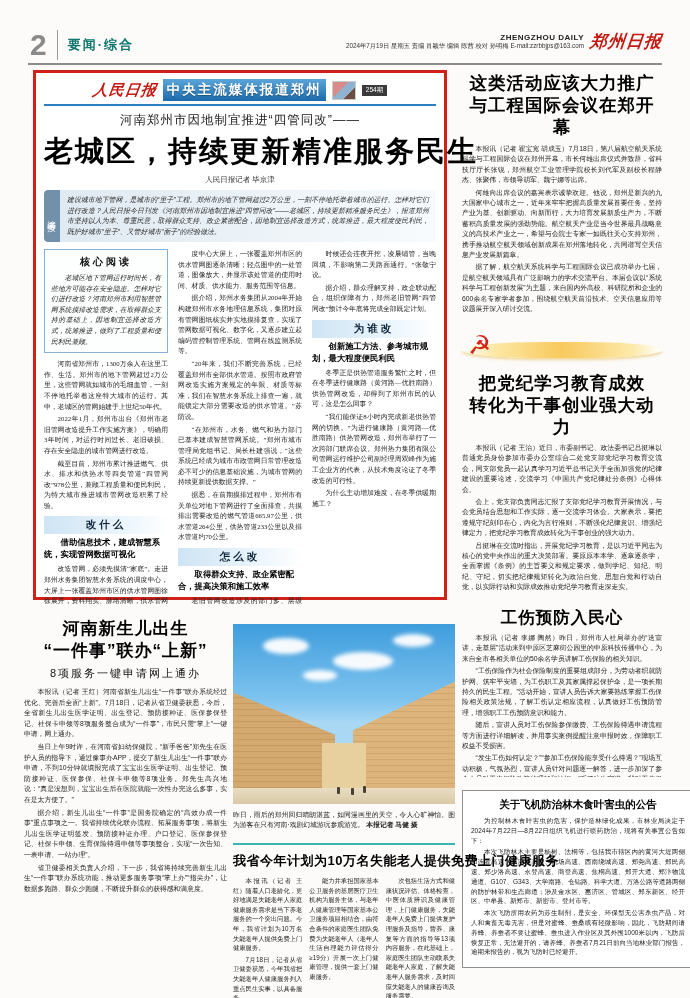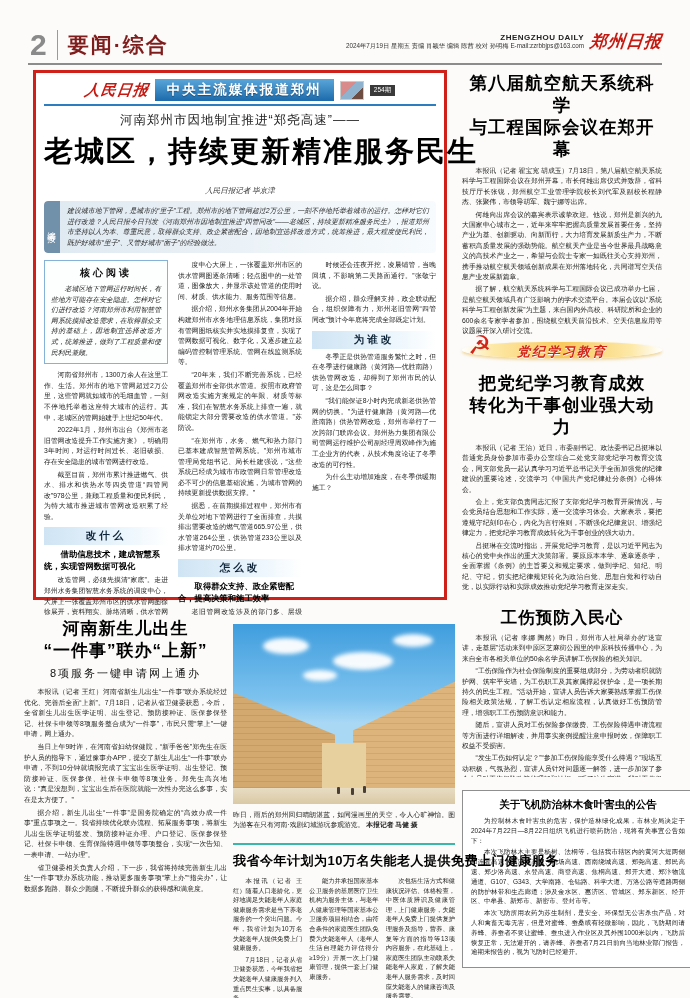--- a/index.html
+++ b/index.html
@@ -2,43 +2,43 @@
 <html><head>
 <meta charset="utf-8">
 <style>
   html,body{margin:0;padding:0;background:#e9e8e4;}
   .page{position:relative;width:690px;height:998px;margin:0 auto;background:#fcfbf9;overflow:hidden;
         font-family:"Liberation Sans",sans-serif;color:#1c1c1c;}
   .abs{position:absolute;}
   
   .pagenum{font-size:30px;font-weight:bold;color:#8a8a8a;line-height:30px;}
   .hdr-divider{width:1px;height:30px;background:#9a9a9a;}
-  .section-title{font-size:21px;font-weight:900;color:#7f1d1d;letter-spacing:2px;line-height:30px;}
+  .section-title{font-size:13px;font-weight:900;color:#0f766e;letter-spacing:2px;line-height:30px;}
   .masthead-en{font-size:8px;font-weight:bold;color:#222;letter-spacing:.5px;text-align:right;}
   .masthead-cn{font-size:17px;font-weight:900;color:#c41a12;font-style:italic;letter-spacing:1px;transform:skewX(-6deg);}
   .dateline{font-size:6.3px;color:#333;text-align:right;white-space:nowrap;}
   .hdr-rule{height:2px;background:#8c8c8c;}
   
   .redbox{border:3px solid #cf211a;background:#fff;}
   .banner-row{display:flex;align-items:center;justify-content:center;gap:6px;}
   .rmrb{font-size:15px;font-weight:900;color:#c41a12;font-style:italic;transform:skewX(-8deg);letter-spacing:1px;}
   .bluebar{background:linear-gradient(180deg,#5aa6da,#1c6aab);color:#fff;font-weight:900;font-size:13.5px;
-           padding:2px 12px;letter-spacing:2px;text-shadow:0 1px 1px rgba(0,0,0,.35);}
+           padding:2px 4px;letter-spacing:2px;text-shadow:0 1px 1px rgba(0,0,0,.35);}
   .reporter-thumb{width:22px;height:17px;background:linear-gradient(135deg,#d98a8a 0 40%,#8fb3cf 40% 70%,#6d4c41 70%);border:1px solid #ccc;}
   .issue-badge{background:#3a3a3a;color:#fff;font-size:6.5px;padding:1px 4px;}
   .banner-rule{height:2px;background:#2d7ec0;}
   .kicker{font-size:12.5px;color:#222;text-align:center;letter-spacing:1px;}
   .main-headline{font-size:29px;font-weight:900;color:#000;text-align:center;letter-spacing:2px;white-space:nowrap;}
   .main-byline{font-size:7.5px;color:#333;text-align:center;}
   .ednote{display:flex;background:linear-gradient(90deg,#dfe9f1,#f7fbfd);border-radius:4px;overflow:hidden;}
   .ednote-tab{writing-mode:vertical-rl;background:#7190aa;color:#fff;font-size:8.5px;letter-spacing:2px;
               padding:4px 2px;text-align:center;border-radius:4px 0 0 4px;}
   .ednote-text{font-size:6.9px;line-height:10.5px;color:#2a2a2a;padding:5px 7px;text-align:justify;font-style:italic;}
   .cols{display:flex;gap:10px;}
-  .col{width:128px;overflow:hidden;}
+  .col{width:128px;overflow:hidden;font-family:Liberation Serif, serif;}
   .para,.ednote-text p{margin:0 0 2px 0;}
   .body-text,.para{font-size:6.8px;line-height:10.6px;text-align:justify;color:#222;}
   .para{text-indent:2em;}
   .corebox{border:1px solid #85b2d6;padding:5px 6px;margin-bottom:6px;background:#fdfefe;}
   .corebox-title{font-size:10px;font-weight:900;text-align:center;letter-spacing:3px;margin-bottom:4px;color:#111;}
   .corebox-text{font-size:6.8px;line-height:10.6px;text-align:justify;font-style:italic;color:#222;text-indent:2em;}
   .subhead{background:linear-gradient(90deg,#cfe4f4,#eef7fd 70%,#ffffff);font-size:10.5px;font-weight:900;
            text-align:center;letter-spacing:3px;padding:2px 0;margin:5px 0 3px;color:#0d2438;}
   .lead{font-size:8.3px;font-weight:bold;line-height:12px;text-indent:2em;margin:0 0 3px;color:#000;}
   
@@ -95,23 +95,23 @@
   <div class="abs hdr-rule" style="left:28px;right:28px;top:63px;"></div>
 
   <div class="abs redbox" style="left:33px;top:70px;width:414px;height:530px;padding:6px 8px;box-sizing:border-box;">
     <div class="banner-row">
       <span class="rmrb">人民日报</span>
       <span class="bluebar">中央主流媒体报道郑州</span>
       <span class="reporter-thumb"></span>
       <span class="issue-badge">254期</span>
     </div>
     <div class="banner-rule" style="margin-top:3px;"></div>
-    <div class="kicker" style="margin-top:6px;">河南郑州市因地制宜推进“郑尧高速”——</div>
+    <div class="kicker" style="margin-top:6px;">河南郑州市因地制宜推进“四管同改”——</div>
     <div class="main-headline" style="margin-top:3px;">老城区，持续更新精准服务民生</div>
-    <div class="main-byline" style="margin-top:14px;font-style:italic;">人民日报记者 毕京津</div>
+    <div class="main-byline" style="margin-top:3px;">人民日报记者 毕京津</div>
 
     <div class="ednote" style="margin-top:5px;">
       <div class="ednote-tab">编者按</div>
       <div class="ednote-text">建设城市地下管网，是城市的“里子”工程。郑州市的地下管网超过2万公里，一刻不停地托举着城市的运行。怎样对它们进行改造？人民日报今日刊发《河南郑州市因地制宜推进“四管同改”——老城区，持续更新精准服务民生》，报道郑州市坚持以人为本、尊重民意，取得群众支持、政企紧密配合，因地制宜选择改造方式，统筹推进，最大程度便民利民，既护好城市“里子”、又管好城市“面子”的经验做法。</div>
     </div>
 
     <div class="cols" style="margin-top:7px;height:358px;">
 
       <div class="col">
         <div class="corebox">
@@ -144,44 +144,44 @@
             <p class="para">老旧管网改造涉及的部门多、层级多，如何统筹协调、压茬推进？郑州市坚持问需于民、问计于民，广泛听取群众意见。</p>
           </div>
       </div>
 
       <div class="col">
         <div>
             <p class="para">时候还会连夜开挖，凌晨铺管，当晚回填，不影响第二天路面通行。”张敬宁说。</p>
             <p class="para">据介绍，群众理解支持，政企联动配合，组织保障有力，郑州老旧管网“四管同改”预计今年底将完成全部既定计划。</p>
           </div>
         <div class="subhead">为谁改</div>
+        <div class="lead">创新施工方法、参考城市规划，最大程度便民利民</div>
         <div>
             <p class="para">冬季正是供热管道服务繁忙之时，但在冬季进行健康路（黄河路—优胜南路）供热管网改造，却得到了郑州市民的认可，这是怎么回事？</p>
             <p class="para">“我们能保证8小时内完成新老供热管网的切换。”为进行健康路（黄河路—优胜南路）供热管网改造，郑州市举行了一次跨部门联席会议。郑州热力集团有限公司管网运行维护公司副经理周双峰作为施工企业方的代表，从技术角度论证了冬季改造的可行性。</p>
             <p class="para">为什么主动增加难度，在冬季供暖期施工？</p>
           </div>
       </div>
     </div>
   </div>
 
   <div class="abs" style="left:462px;top:72px;width:200px;">
-    <div class="rc-headline">第八届航空航天系统科学</div>
+    <div class="rc-headline">这类活动应该大力推广</div>
     <div class="rc-headline">与工程国际会议在郑开幕</div>
     <div class="rc-body" style="margin-top:6px;height:206px;">
         <p class="para">本报讯（记者 翟宝宽 胡成玉）7月18日，第八届航空航天系统科学与工程国际会议在郑州开幕，市长何雄出席仪式并致辞，省科技厅厅长张锐，郑州航空工业管理学院校长刘代军及副校长程静杰、张聚伟，市领导胡军、魏宁娜等出席。</p>
         <p class="para">何雄向出席会议的嘉宾表示诚挚欢迎。他说，郑州是新兴的九大国家中心城市之一，近年来牢牢把握高质量发展首要任务，坚持产业为基、创新驱动、向新而行，大力培育发展新质生产力，不断蓄积高质量发展的强劲势能。航空航天产业是当今世界最具战略意义的高技术产业之一，希望与会院士专家一如既往关心支持郑州，携手推动航空航天领域创新成果在郑州落地转化，共同谱写空天信息产业发展新篇章。</p>
         <p class="para">据了解，航空航天系统科学与工程国际会议已成功举办七届，是航空航天领域具有广泛影响力的学术交流平台。本届会议以“系统科学与工程创新发展”为主题，来自国内外高校、科研院所和企业的600余名专家学者参加，围绕航空航天前沿技术、空天信息应用等议题展开深入研讨交流。</p>
       </div>
   </div>
 
   <div class="abs" style="left:462px;top:336px;width:200px;">
     <div class="party-banner">
       <div class="party-swoosh"></div>
       <div class="party-emblem">☭</div>
-      <div class="party-label">党纪学习教育</div>
     </div>
     <div class="rc-headline" style="margin-top:6px;">把党纪学习教育成效</div>
     <div class="rc-headline">转化为干事创业强大动力</div>
     <div class="rc-body" style="margin-top:5px;height:172px;">
         <p class="para">本报讯（记者 王治）近日，市委副书记、政法委书记吕挺琳以普通党员身份参加市委办公室综合二处党支部党纪学习教育交流会，同支部党员一起认真学习习近平总书记关于全面加强党的纪律建设的重要论述，交流学习《中国共产党纪律处分条例》心得体会。</p>
         <p class="para">会上，党支部负责同志汇报了支部党纪学习教育开展情况，与会党员结合思想和工作实际，逐一交流学习体会。大家表示，要把遵规守纪刻印在心，内化为言行准则，不断强化纪律意识、增强纪律定力，把党纪学习教育成效转化为干事创业的强大动力。</p>
         <p class="para">吕挺琳在交流时指出，开展党纪学习教育，是以习近平同志为核心的党中央作出的重大决策部署。要原原本本学、逐章逐条学，全面掌握《条例》的主旨要义和规定要求，做到学纪、知纪、明纪、守纪，切实把纪律规矩转化为政治自觉、思想自觉和行动自觉，以实际行动和实际成效推动党纪学习教育走深走实。</p>
       </div>
   </div>
 

